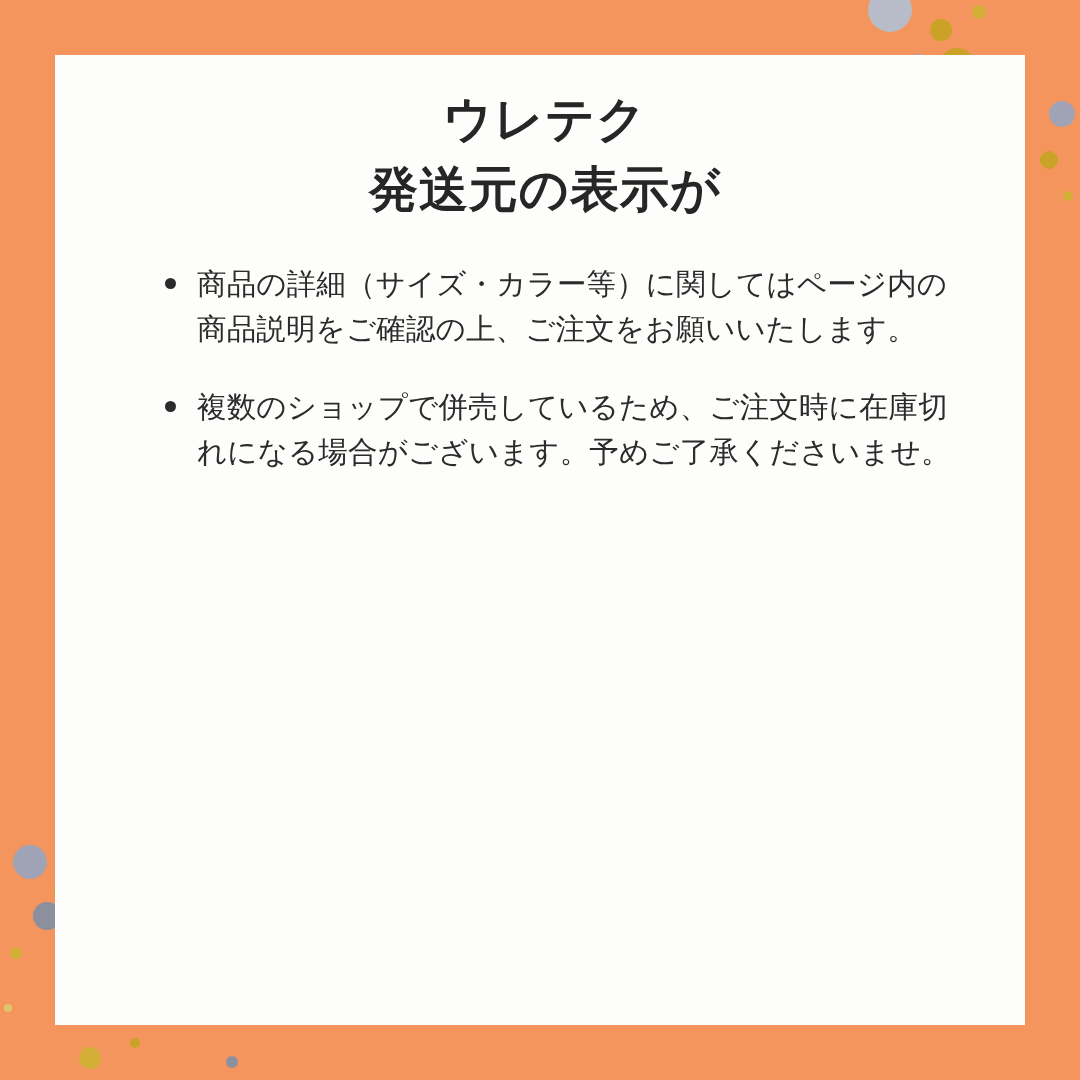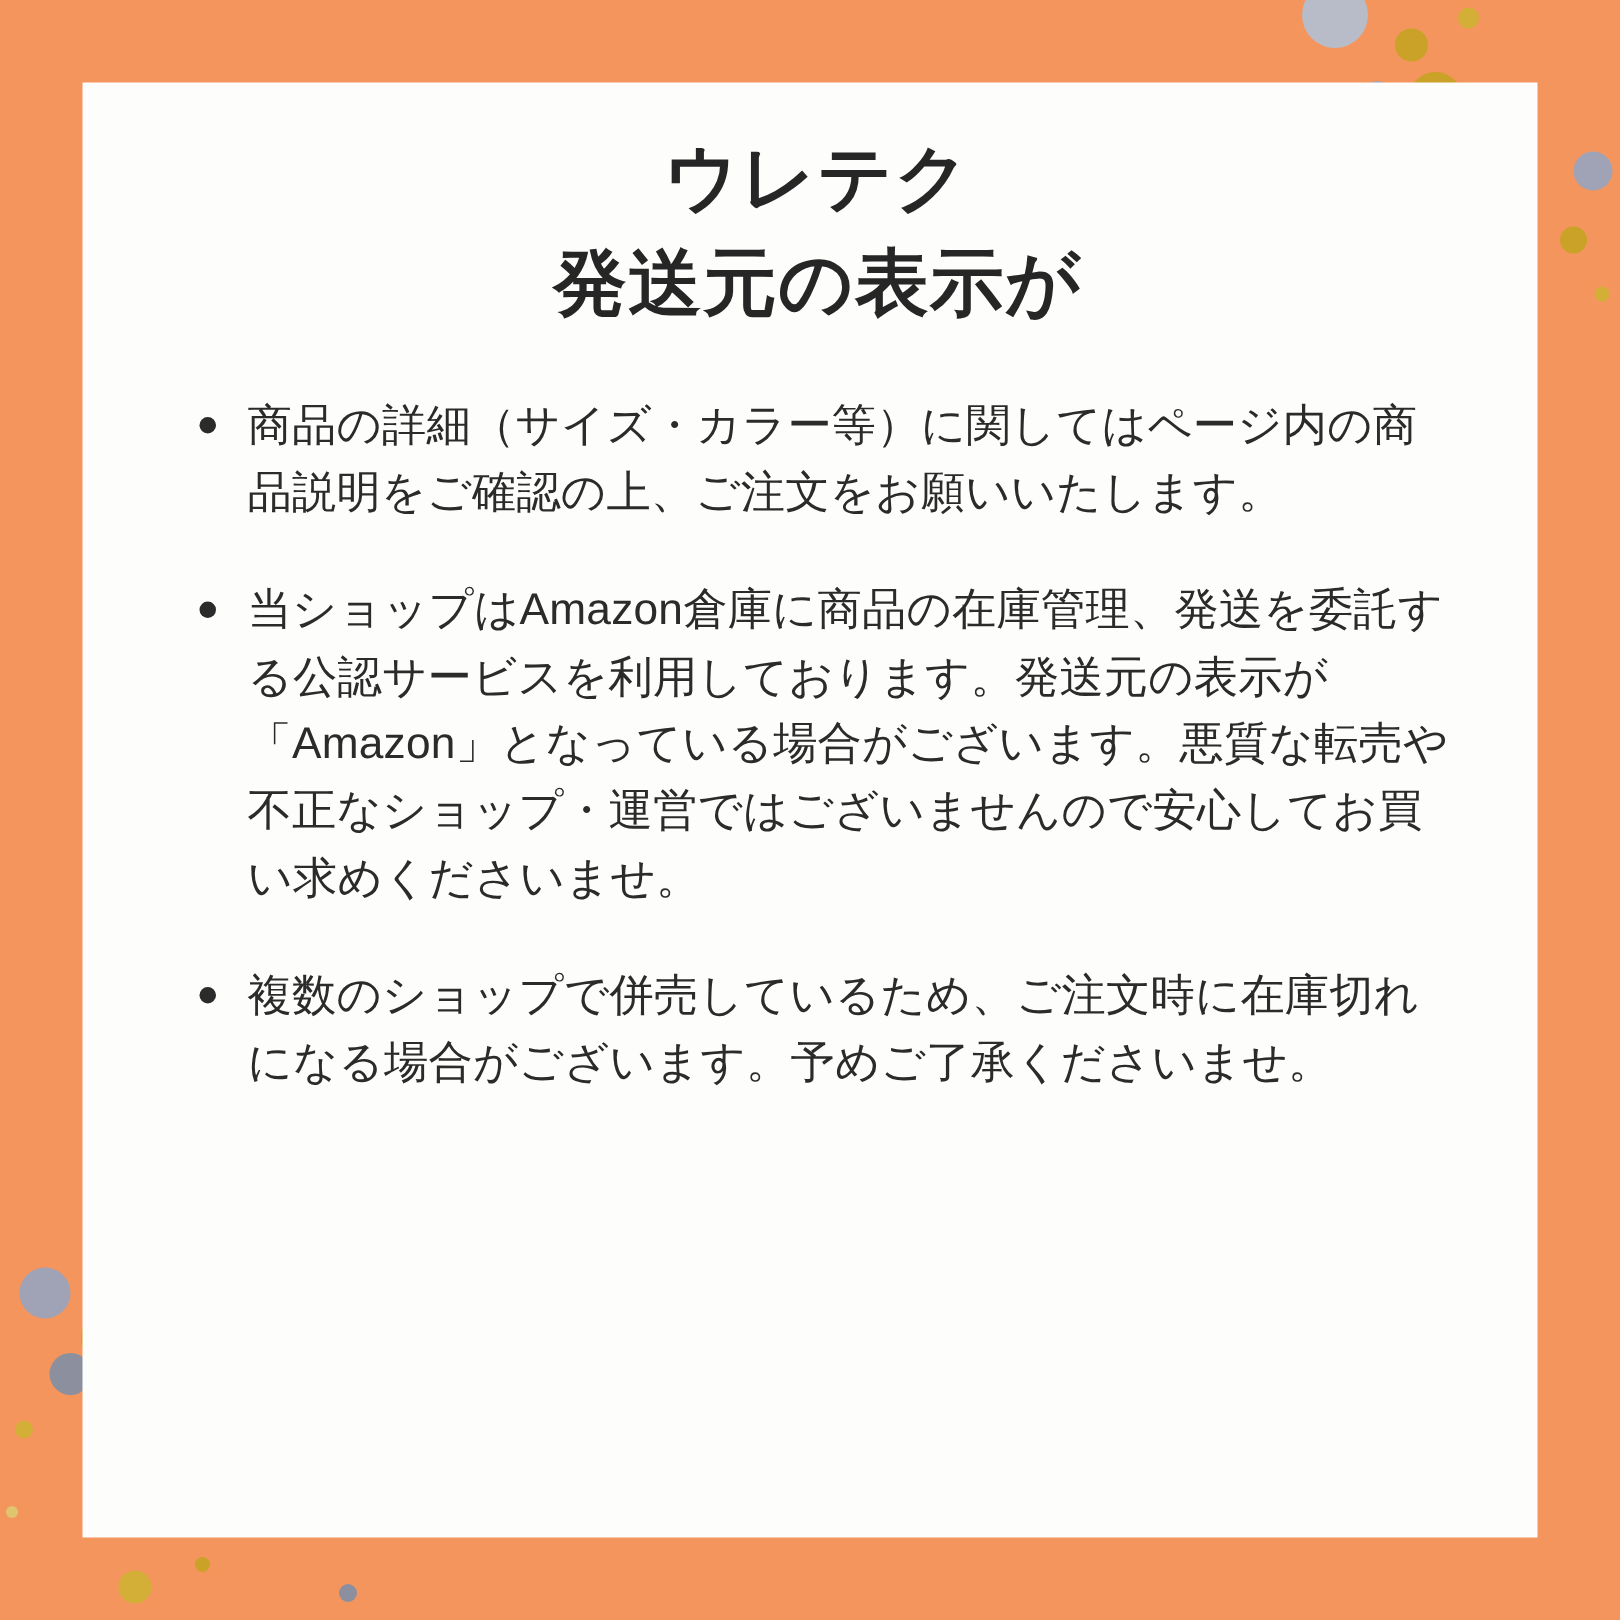--- a/index.html
+++ b/index.html
@@ -51,21 +51,21 @@
     font-size: 49px;
     line-height: 1.42;
     color: #262626;
     letter-spacing: 0.02em;
   }
 
   
   ul.notes {
     list-style: none;
     margin: 0;
-    padding: 38px 58px 0 68px;
+    padding: 38px 58px 0 100px;
   }
   ul.notes > li {
     position: relative;
     padding-left: 42px;
     margin-bottom: 33px;
     font-size: 29.5px;
     line-height: 1.52;
     color: #2b2b2b;
     letter-spacing: 0.005em;
     text-align: left;
@@ -116,18 +116,17 @@
 
   <div id="card">
 
     <div class="title-block">
       <div class="title-line">ウレテク</div>
       <div class="title-line">発送元の表示が</div>
     </div>
 
     <ul class="notes" id="notes-list">
         <li>商品の詳細（サイズ・カラー等）に関してはページ内の商品説明をご確認の上、ご注文をお願いいたします。</li>
-        <li>当ショップはAmazon倉庫に商品の在庫管理、発送を委託する公認サービスを利用しております。発送元の表示が「Amazon」となっている場合がございます。悪質な転売や不正なショップ・運営ではございませんので安心してお買い求めくださいませ。</li>
         <li>複数のショップで併売しているため、ご注文時に在庫切れになる場合がございます。予めご了承くださいませ。</li>
       </ul>
 
   </div>
 </div>
 
 </body></html>

